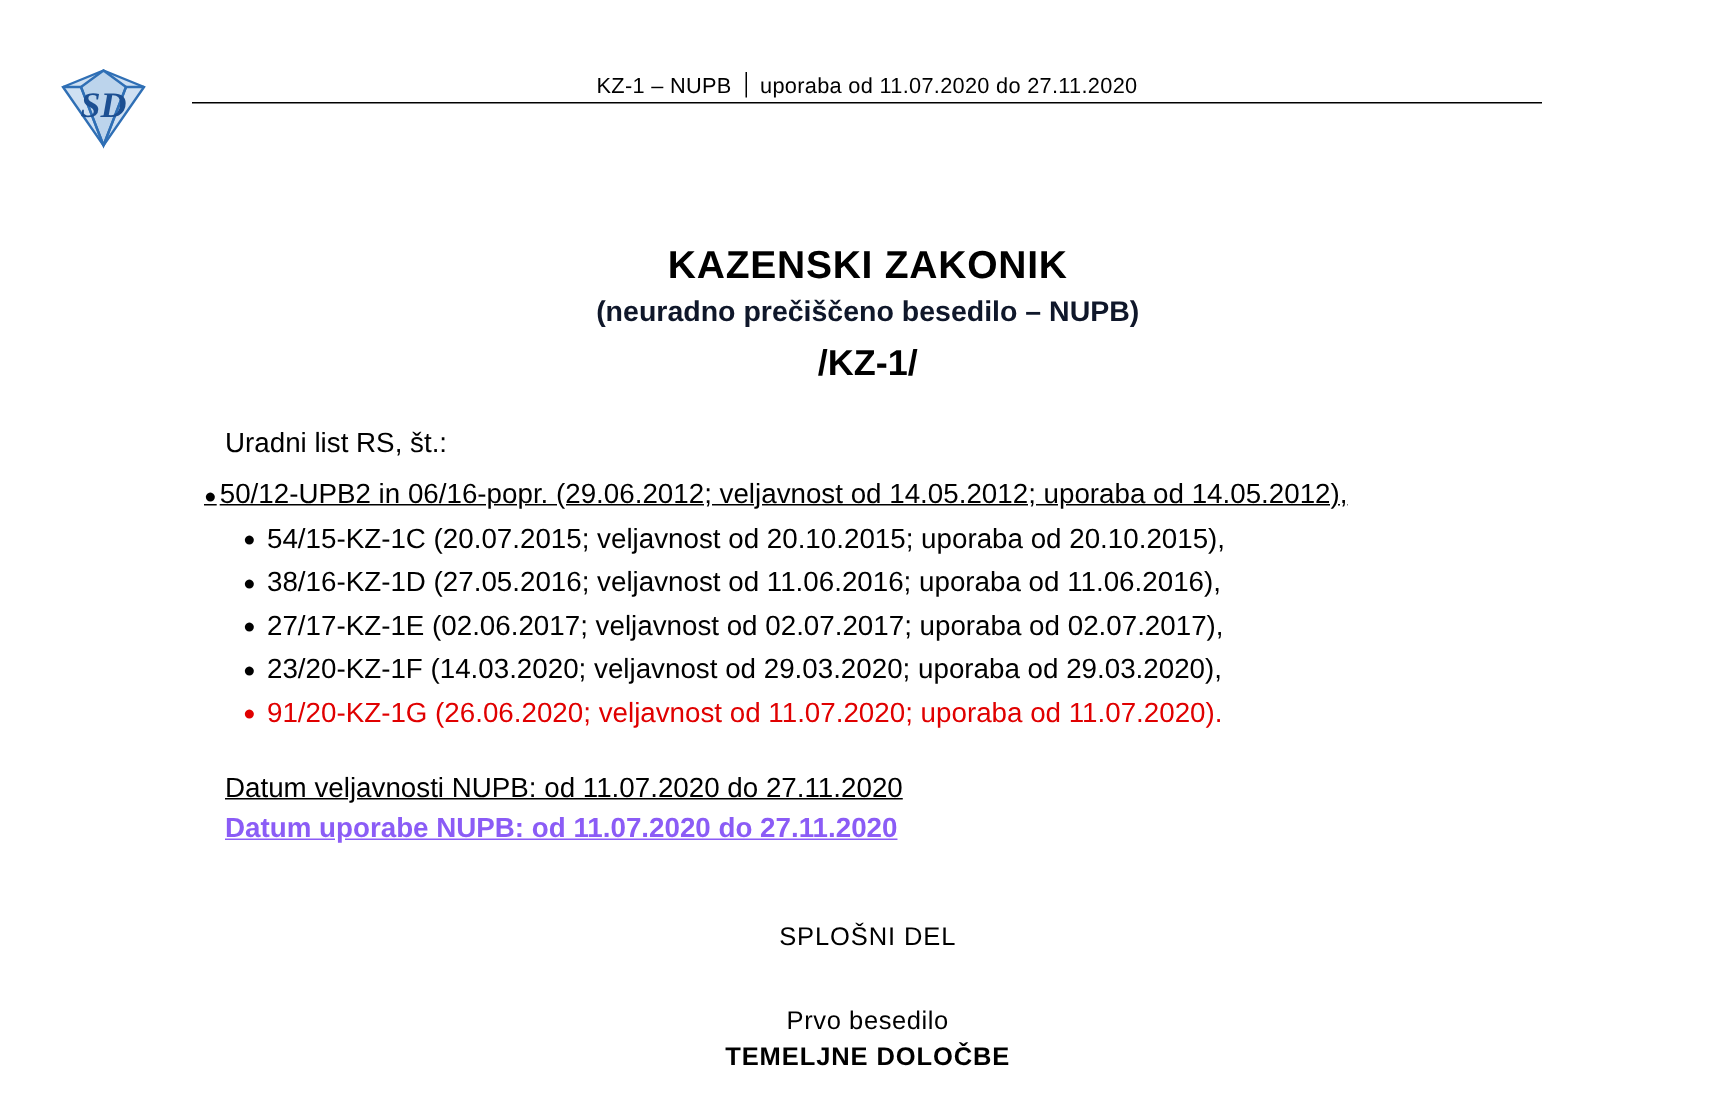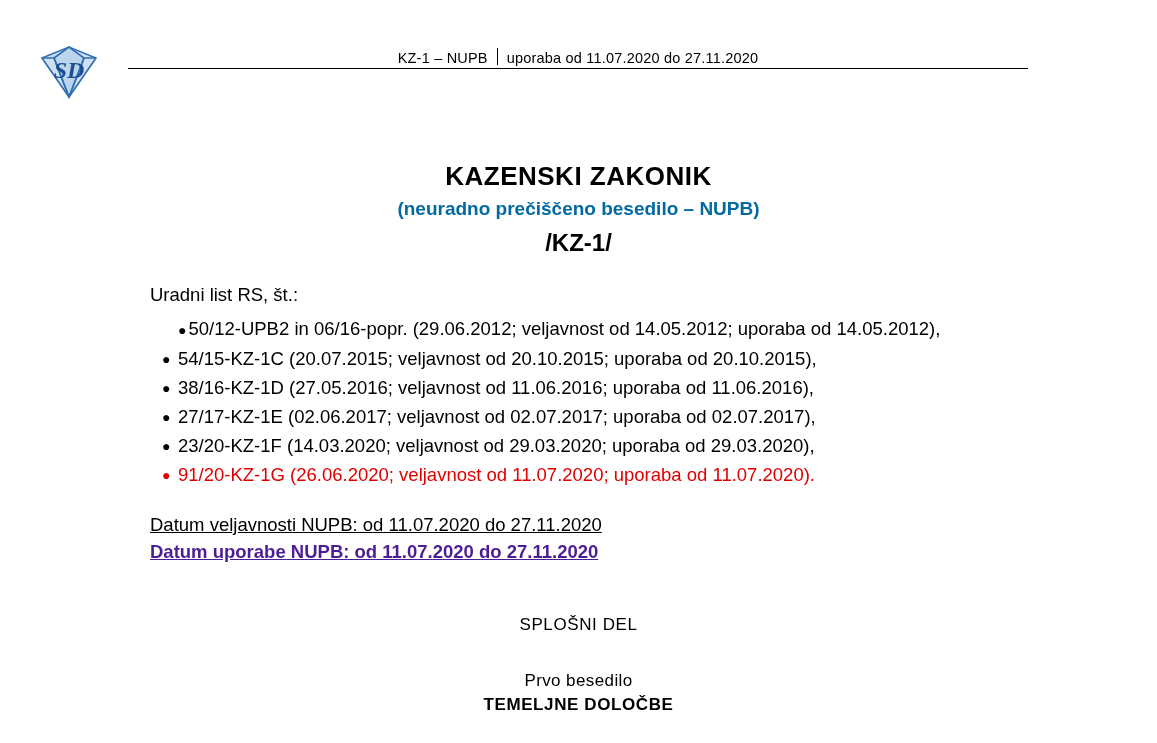--- a/index.html
+++ b/index.html
@@ -78,21 +78,21 @@
   }
   .doc-title {
     font-size: 26px;
     font-weight: bold;
     letter-spacing: 0.5px;
     line-height: 32px;
   }
   .doc-subtitle {
     font-size: 19px;
     font-weight: bold;
-    color: #0369a1;
+    color: #0f172a;
     line-height: 30px;
     margin-top: 2px;
   }
   .doc-code {
     font-size: 24px;
     font-weight: bold;
     line-height: 32px;
     margin-top: 3px;
   }
 
@@ -117,21 +117,21 @@
   .gaz-item .bullet {
     position: absolute;
     left: 26px;
     top: 0;
     font-size: 14px;
     line-height: 28px;
   }
   .gaz-item.wrap {
     padding-left: 42px;
     text-indent: -42px;
-    margin-left: 42px;
+    text-decoration: underline;
   }
   .gaz-item.wrap .bullet {
     position: static;
     margin-right: 2px;
   }
   .gaz-item.red, .gaz-item.red .bullet {
     color: #e00000;
   }
 
   
@@ -139,21 +139,21 @@
     position: absolute;
     top: 511px;
     left: 150px;
     font-size: 18.5px;
     line-height: 27px;
   }
   .validity .line1 {
     text-decoration: underline;
   }
   .validity .line2 {
-    color: #4c1d95;
+    color: #8b5cf6;
     font-weight: bold;
     text-decoration: underline;
   }
 
   
   .section-head {
     position: absolute;
     left: 0;
     width: 1157px;
     text-align: center;

